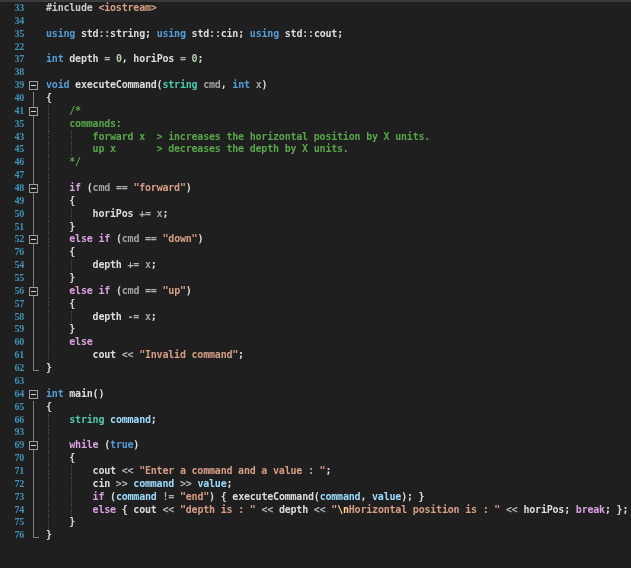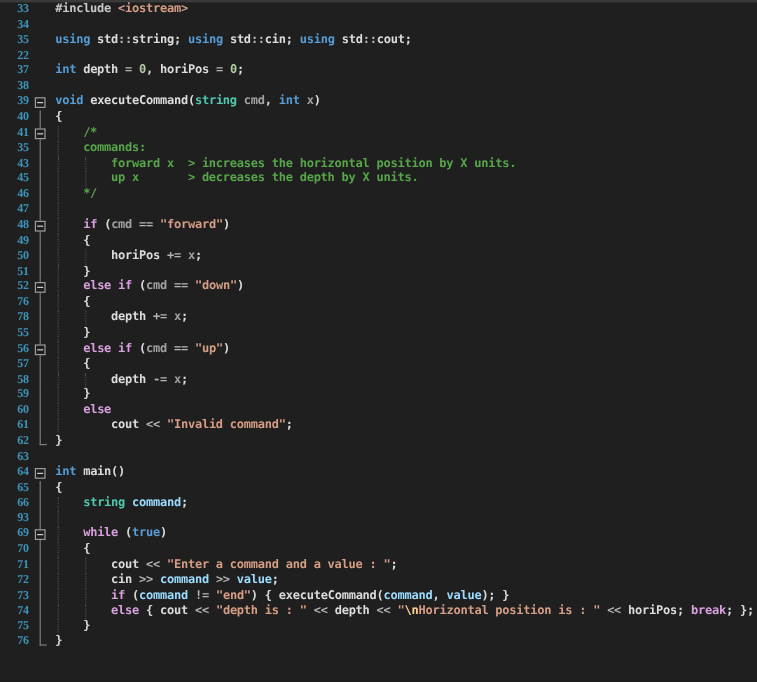--- a/index.html
+++ b/index.html
@@ -66,21 +66,21 @@
       <div class="row"><span class="ln">43</span><span class="mv"></span><i class="gd" style="left: 48px;"></i><i class="gd" style="left: 71px;"></i><span class="code"><span style="color: rgb(87, 166, 74);">        forward x  &gt; increases the horizontal position by X units.</span></span></div>
       <div class="row"><span class="ln">45</span><span class="mv"></span><i class="gd" style="left: 48px;"></i><i class="gd" style="left: 71px;"></i><span class="code"><span style="color: rgb(87, 166, 74);">        up x       &gt; decreases the depth by X units.</span></span></div>
       <div class="row"><span class="ln">46</span><span class="mv"></span><i class="gd" style="left: 48px;"></i><span class="code"><span style="color: rgb(87, 166, 74);">    */</span></span></div>
       <div class="row"><span class="ln">47</span><span class="mv"></span><i class="gd" style="left: 48px;"></i><span class="code"></span></div>
       <div class="row"><span class="ln">48</span><span class="mv"></span><span class="mb"></span><i class="gd" style="left: 48px;"></i><span class="code"><span style="color: rgb(220, 220, 220);">    </span><span style="color: rgb(216, 160, 223);">if</span><span style="color: rgb(220, 220, 220);"> (</span><span style="color: rgb(162, 162, 162);">cmd</span><span style="color: rgb(180, 180, 180);"> == </span><span style="color: rgb(214, 157, 133);">"forward"</span><span style="color: rgb(220, 220, 220);">)</span></span></div>
       <div class="row"><span class="ln">49</span><span class="mv"></span><i class="gd" style="left: 48px;"></i><span class="code"><span style="color: rgb(220, 220, 220);">    {</span></span></div>
       <div class="row"><span class="ln">50</span><span class="mv"></span><i class="gd" style="left: 48px;"></i><i class="gd" style="left: 71px;"></i><span class="code"><span style="color: rgb(220, 220, 220);">        horiPos </span><span style="color: rgb(180, 180, 180);">+= </span><span style="color: rgb(162, 162, 162);">x</span><span style="color: rgb(220, 220, 220);">;</span></span></div>
       <div class="row"><span class="ln">51</span><span class="mv"></span><i class="gd" style="left: 48px;"></i><span class="code"><span style="color: rgb(220, 220, 220);">    }</span></span></div>
       <div class="row"><span class="ln">52</span><span class="mv"></span><span class="mb"></span><i class="gd" style="left: 48px;"></i><span class="code"><span style="color: rgb(220, 220, 220);">    </span><span style="color: rgb(216, 160, 223);">else</span><span style="color: rgb(220, 220, 220);"> </span><span style="color: rgb(216, 160, 223);">if</span><span style="color: rgb(220, 220, 220);"> (</span><span style="color: rgb(162, 162, 162);">cmd</span><span style="color: rgb(180, 180, 180);"> == </span><span style="color: rgb(214, 157, 133);">"down"</span><span style="color: rgb(220, 220, 220);">)</span></span></div>
       <div class="row"><span class="ln">76</span><span class="mv"></span><i class="gd" style="left: 48px;"></i><span class="code"><span style="color: rgb(220, 220, 220);">    {</span></span></div>
-      <div class="row"><span class="ln">78</span><span class="mv"></span><i class="gd" style="left: 48px;"></i><i class="gd" style="left: 71px;"></i><span class="code"><span style="color: rgb(220, 220, 220);">        depth </span><span style="color: rgb(180, 180, 180);">+= </span><span style="color: rgb(162, 162, 162);">x</span><span style="color: rgb(220, 220, 220);">;</span></span></div>
+      <div class="row"><span class="ln">54</span><span class="mv"></span><i class="gd" style="left: 48px;"></i><i class="gd" style="left: 71px;"></i><span class="code"><span style="color: rgb(220, 220, 220);">        depth </span><span style="color: rgb(180, 180, 180);">+= </span><span style="color: rgb(162, 162, 162);">x</span><span style="color: rgb(220, 220, 220);">;</span></span></div>
       <div class="row"><span class="ln">55</span><span class="mv"></span><i class="gd" style="left: 48px;"></i><span class="code"><span style="color: rgb(220, 220, 220);">    }</span></span></div>
       <div class="row"><span class="ln">56</span><span class="mv"></span><span class="mb"></span><i class="gd" style="left: 48px;"></i><span class="code"><span style="color: rgb(220, 220, 220);">    </span><span style="color: rgb(216, 160, 223);">else</span><span style="color: rgb(220, 220, 220);"> </span><span style="color: rgb(216, 160, 223);">if</span><span style="color: rgb(220, 220, 220);"> (</span><span style="color: rgb(162, 162, 162);">cmd</span><span style="color: rgb(180, 180, 180);"> == </span><span style="color: rgb(214, 157, 133);">"up"</span><span style="color: rgb(220, 220, 220);">)</span></span></div>
       <div class="row"><span class="ln">57</span><span class="mv"></span><i class="gd" style="left: 48px;"></i><span class="code"><span style="color: rgb(220, 220, 220);">    {</span></span></div>
       <div class="row"><span class="ln">58</span><span class="mv"></span><i class="gd" style="left: 48px;"></i><i class="gd" style="left: 71px;"></i><span class="code"><span style="color: rgb(220, 220, 220);">        depth </span><span style="color: rgb(180, 180, 180);">-= </span><span style="color: rgb(162, 162, 162);">x</span><span style="color: rgb(220, 220, 220);">;</span></span></div>
       <div class="row"><span class="ln">59</span><span class="mv"></span><i class="gd" style="left: 48px;"></i><span class="code"><span style="color: rgb(220, 220, 220);">    }</span></span></div>
       <div class="row"><span class="ln">60</span><span class="mv"></span><i class="gd" style="left: 48px;"></i><span class="code"><span style="color: rgb(220, 220, 220);">    </span><span style="color: rgb(216, 160, 223);">else</span></span></div>
       <div class="row"><span class="ln">61</span><span class="mv"></span><i class="gd" style="left: 48px;"></i><span class="code"><span style="color: rgb(220, 220, 220);">        cout </span><span style="color: rgb(180, 180, 180);">&lt;&lt; </span><span style="color: rgb(214, 157, 133);">"Invalid command"</span><span style="color: rgb(220, 220, 220);">;</span></span></div>
       <div class="row"><span class="ln">62</span><span class="me"></span><span class="code"><span style="color: rgb(220, 220, 220);">}</span></span></div>
       <div class="row"><span class="ln">63</span><span class="code"></span></div>
       <div class="row"><span class="ln">64</span><span class="mb"></span><span class="code"><span style="color: rgb(86, 156, 214);">int</span><span style="color: rgb(220, 220, 220);"> main()</span></span></div>

